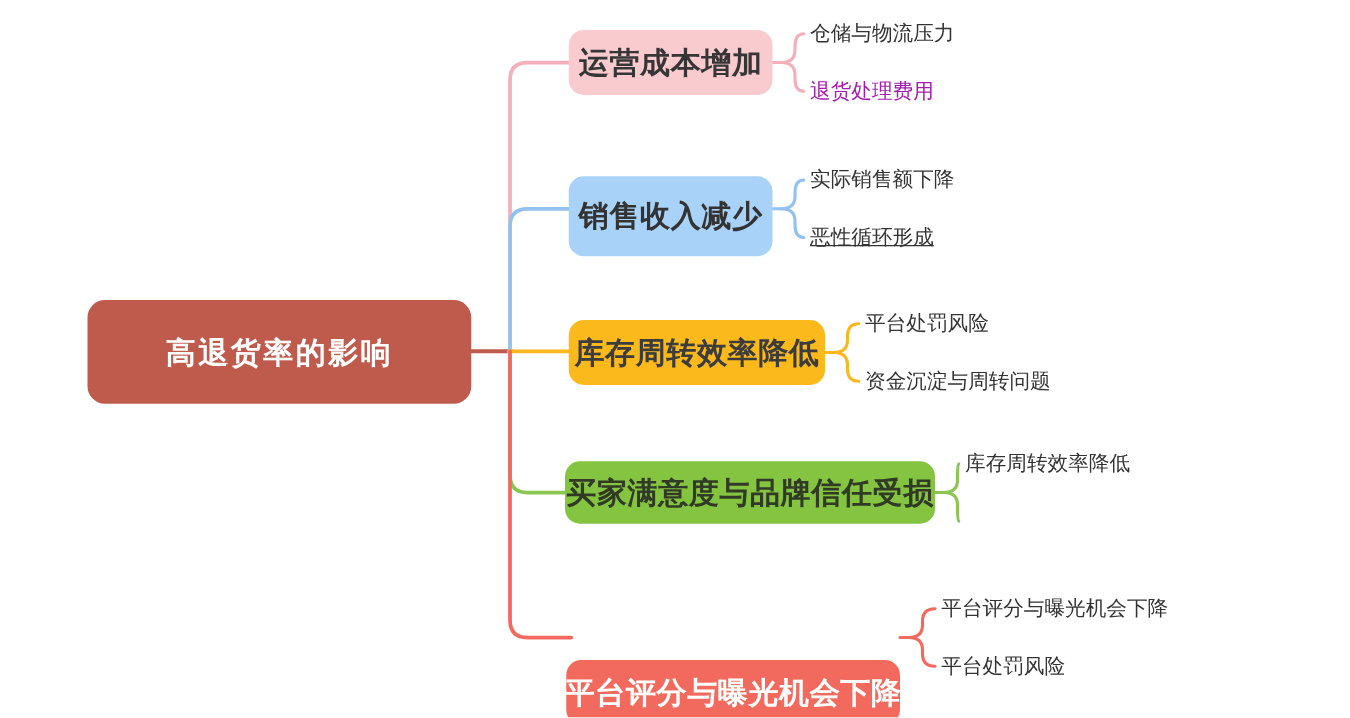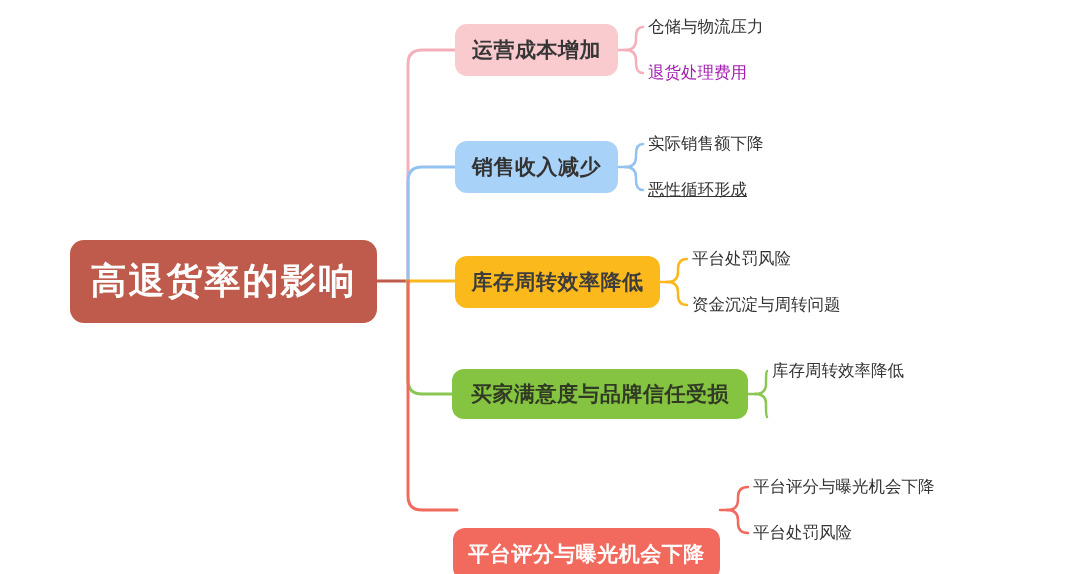--- a/index.html
+++ b/index.html
@@ -12,27 +12,27 @@
   }
   #connectors{position:absolute;left:0;top:0;width:1080px;height:574px;}
   .node{
     position:absolute;
     display:flex;align-items:center;justify-content:center;
     white-space:nowrap;
     box-sizing:border-box;
   }
   .root-node{
     border-radius:14px;
-    font-size:36px;
+    font-size:24px;
     font-weight:700;
     letter-spacing:2px;
   }
   .branch-node{
     border-radius:12px;
-    font-size:21px;
+    font-size:24px;
     font-weight:600;
     letter-spacing:0.5px;
   }
   .leaf{
     position:absolute;
     transform:translateY(-50%);
     font-size:16.5px;
     font-weight:400;
     white-space:nowrap;
   }
@@ -65,21 +65,21 @@
       <path d="M 727 510 Q 738 510 738 520 L 738 523 Q 738 533 748 533 H 748" stroke="#f26a5e" stroke-width="2.5" fill="none" stroke-linecap="round"></path>
     </svg>
 
   <div class="node root-node" id="root" style="left: 70px; top: 240px; width: 307px; height: 83px; background: rgb(191, 91, 76); color: rgb(255, 255, 255);">
     <span>高退货率的影响</span>
   </div>
 
   <div class="node branch-node" id="b0" style="left: 455px; top: 24px; width: 163px; height: 52px; background: rgb(249, 202, 206); color: rgb(54, 54, 54);">
     <span>运营成本增加</span>
   </div>
-  <div class="node branch-node" id="b1" style="left: 455px; top: 141px; width: 163px; height: 52px; background: rgb(169, 210, 248); color: rgb(51, 51, 51);">
+  <div class="node branch-node" id="b1" style="left: 455px; top: 141px; width: 163px; height: 64px; background: rgb(169, 210, 248); color: rgb(51, 51, 51);">
     <span>销售收入减少</span>
   </div>
   <div class="node branch-node" id="b2" style="left: 455px; top: 256px; width: 205px; height: 52px; background: rgb(251, 185, 28); color: rgb(60, 60, 60);">
     <span>库存周转效率降低</span>
   </div>
   <div class="node branch-node" id="b3" style="left: 452px; top: 369px; width: 296px; height: 50px; background: rgb(133, 196, 65); color: rgb(48, 58, 36);">
     <span>买家满意度与品牌信任受损</span>
   </div>
   <div class="node branch-node" id="b4" style="left: 453px; top: 484px; width: 267px; height: 52px; background: rgb(242, 106, 94); color: rgb(255, 255, 255); margin-top: 44px;">
     <span>平台评分与曝光机会下降</span>

